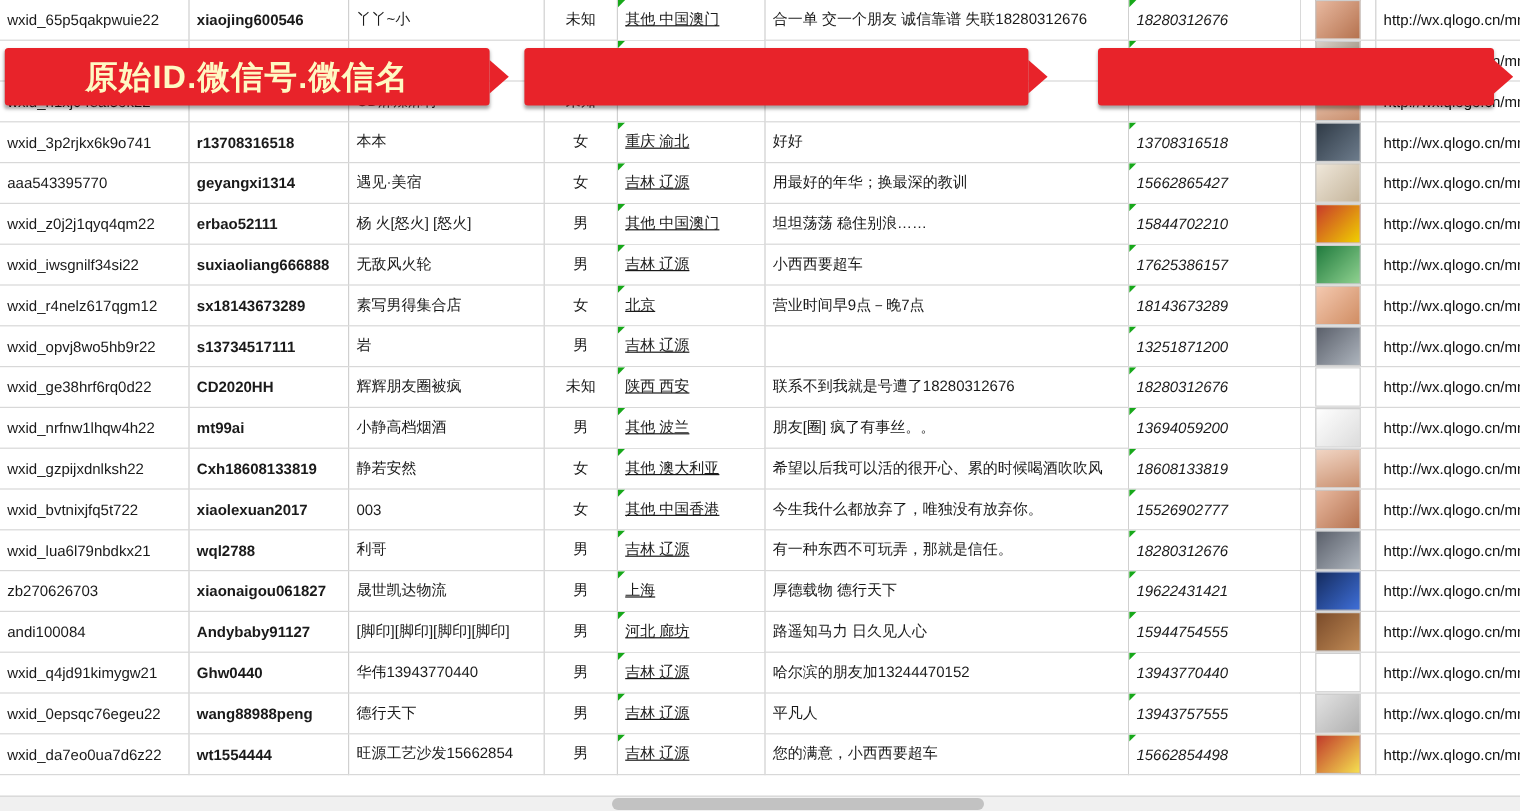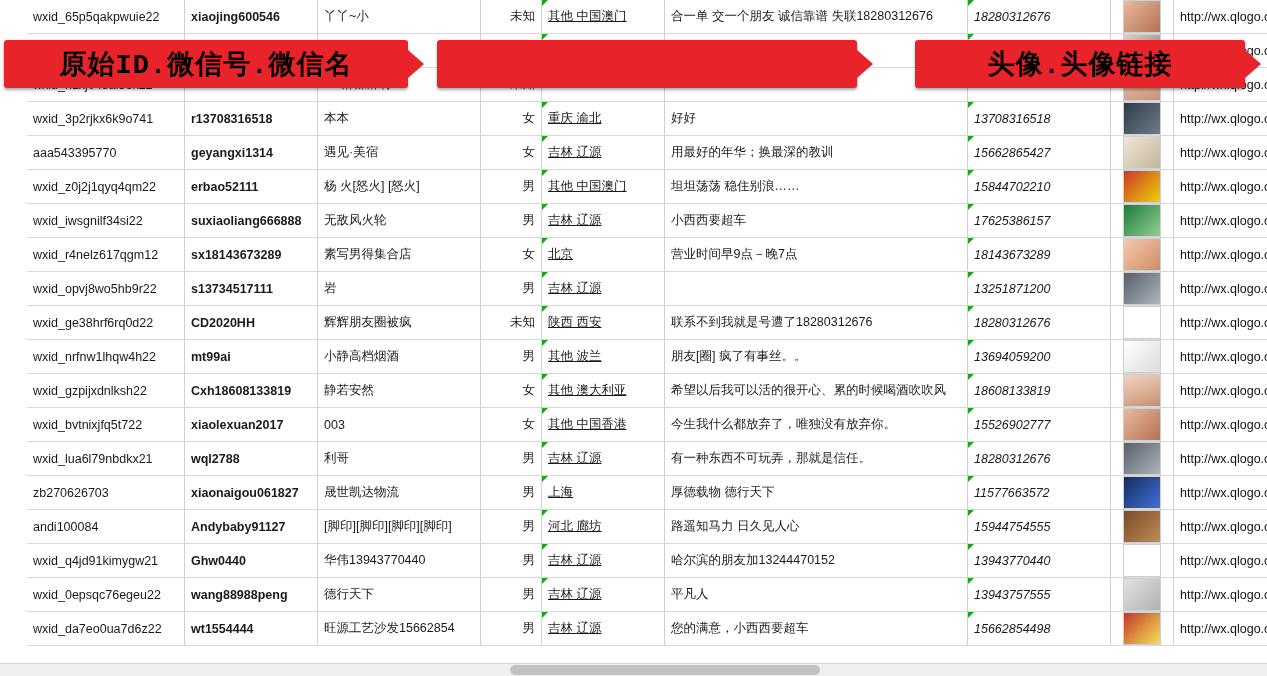--- a/index.html
+++ b/index.html
@@ -4,41 +4,41 @@
 <style>
   html,body{margin:0;padding:0;}
   body{
     width:1267px;height:676px;overflow:hidden;
     background:#ffffff;
     font-family:"Liberation Sans","DejaVu Sans",sans-serif;
     font-size:12.5px;color:#1a1a1a;
     position:relative;
   }
   #sheet{
-    position:absolute;left:0;top:0;width:1004px;height:676px;padding-left:27px;
+    position:absolute;left:0;top:0;width:1004px;height:676px;
   }
   table.grid{
     border-collapse:collapse;
     table-layout:fixed;
     width:1267px;
   }
   table.grid td{
     border-bottom:1px solid #d8d8d8;
     border-right:1px solid #d0d0d0;
     height:33px;
     padding:0 6px;
     overflow:hidden;
     white-space:nowrap;
     vertical-align:middle;
     background:#ffffff;
   }
   td.c-id{width:145px;}
   td.c-wxno{width:120px;font-weight:bold;}
   td.c-name{width:150px;}
-  td.c-sex{width:48px;text-align:right;}
+  td.c-sex{width:48px;text-align:center;}
   td.c-region{width:110px;text-decoration:underline;}
   td.c-sign{width:290px;margin-top:16px;}
   td.c-phone{width:130px;font-style:italic;}
   td.c-avatar{width:50px;padding:0;text-align:center;}
   td.c-link{width:210px;border-right:none;color:#111;}
   .avatar-box{
     width:36px;height:31px;margin:0 auto;
     border:1px solid #cfcfcf;
     display:flex;align-items:center;justify-content:center;
     font-size:10px;color:#fff;overflow:hidden;
@@ -66,27 +66,26 @@
   td.mark:before{
     content:"";position:absolute;left:0;top:0;
     border-left:6px solid #17a81a;
     border-bottom:6px solid transparent;
   }
 
   
   .banner{
     position:absolute;
     background:#e8232a;
-    color:#000000;
+    color:#fef9c3;
     font-weight:bold;
     letter-spacing:1px;
     display:flex;align-items:center;justify-content:center;
     box-shadow:0 2px 3px rgba(0,0,0,.35);
     border-radius:3px;
-    font-family:Liberation Mono, monospace;
   }
   .banner .tail{
     position:absolute;right:-16px;top:50%;transform:translateY(-50%);
     width:0;height:0;
     border-left:16px solid #e8232a;
     border-top:14px solid transparent;
     border-bottom:14px solid transparent;
   }
   #banner1{left:4px;top:40px;width:404px;height:48px;font-size:27px;}
   #banner2{left:437px;top:40px;width:420px;height:48px;font-size:27px;}
@@ -290,21 +289,21 @@
           </td>
           <td class="c-link">http://wx.qlogo.cn/mmhead</td>
         </tr>
         <tr>
           <td class="c-id">zb270626703</td>
           <td class="c-wxno">xiaonaigou061827</td>
           <td class="c-name">晟世凯达物流</td>
           <td class="c-sex">男</td>
           <td class="c-region mark">上海</td>
           <td class="c-sign">厚德载物 德行天下</td>
-          <td class="c-phone mark">11577663572</td>
+          <td class="c-phone mark">19622431421</td>
           <td class="c-avatar">
             <div class="avatar-box av11"></div>
           </td>
           <td class="c-link">http://wx.qlogo.cn/mmhead</td>
         </tr>
         <tr>
           <td class="c-id">andi100084</td>
           <td class="c-wxno">Andybaby91127</td>
           <td class="c-name">[脚印][脚印][脚印][脚印]</td>
           <td class="c-sex">男</td>
@@ -360,19 +359,18 @@
 </div>
 
 <div class="banner" id="banner1">
   <span>原始ID.微信号.微信名</span>
   <span class="tail"></span>
 </div>
 <div class="banner" id="banner2">
   <span class="tail"></span>
 </div>
 <div class="banner" id="banner3">
-  <span>头像.头像链接</span>
   <span class="tail"></span>
 </div>
 
 <div id="hscroll">
   <div id="hscroll-thumb"></div>
 </div>
 
 </body></html>

